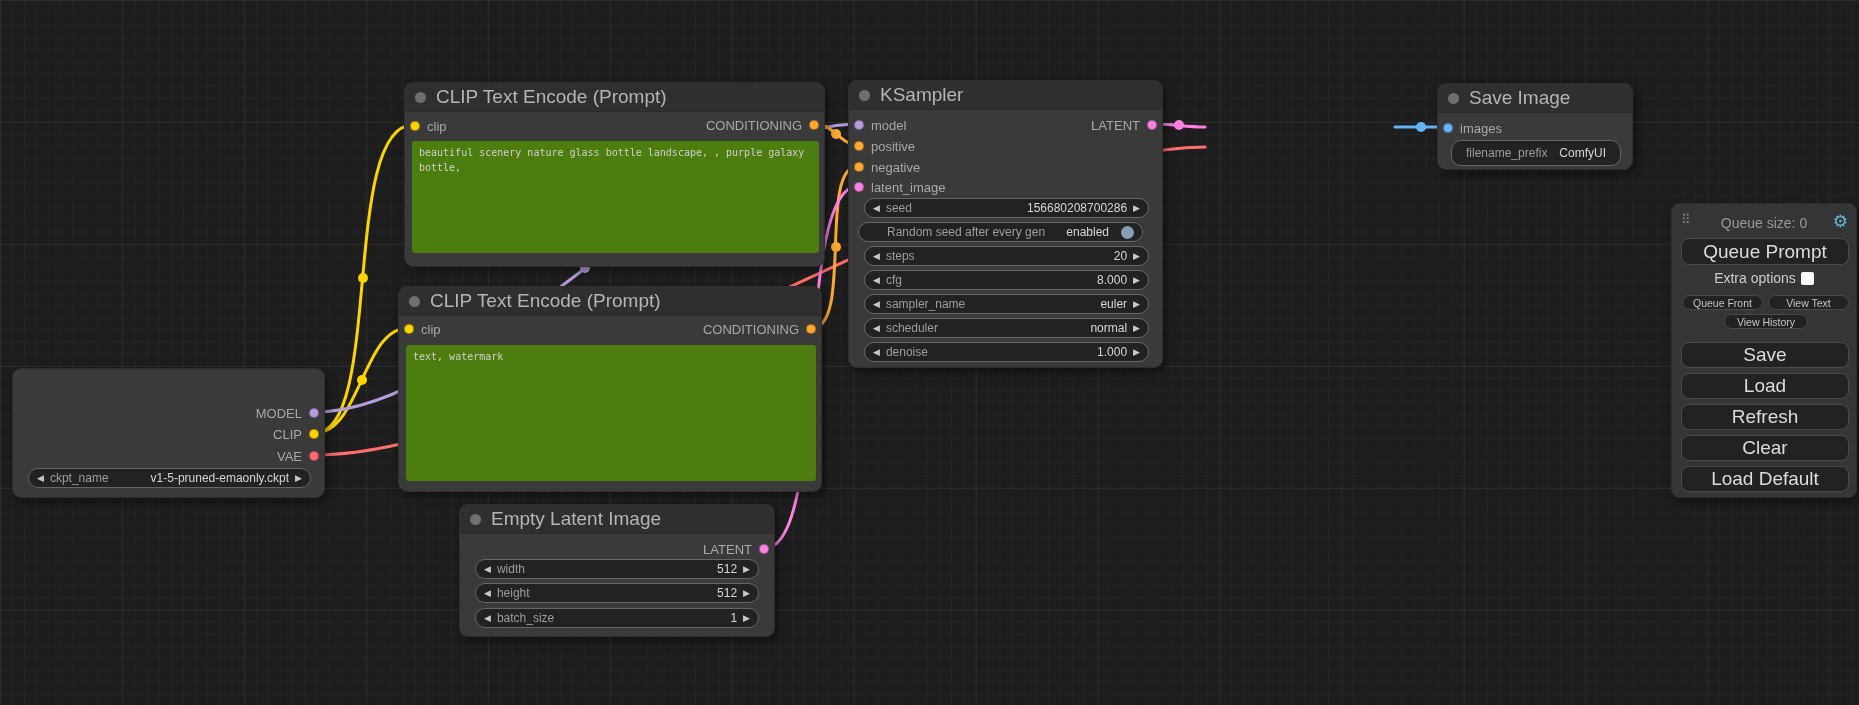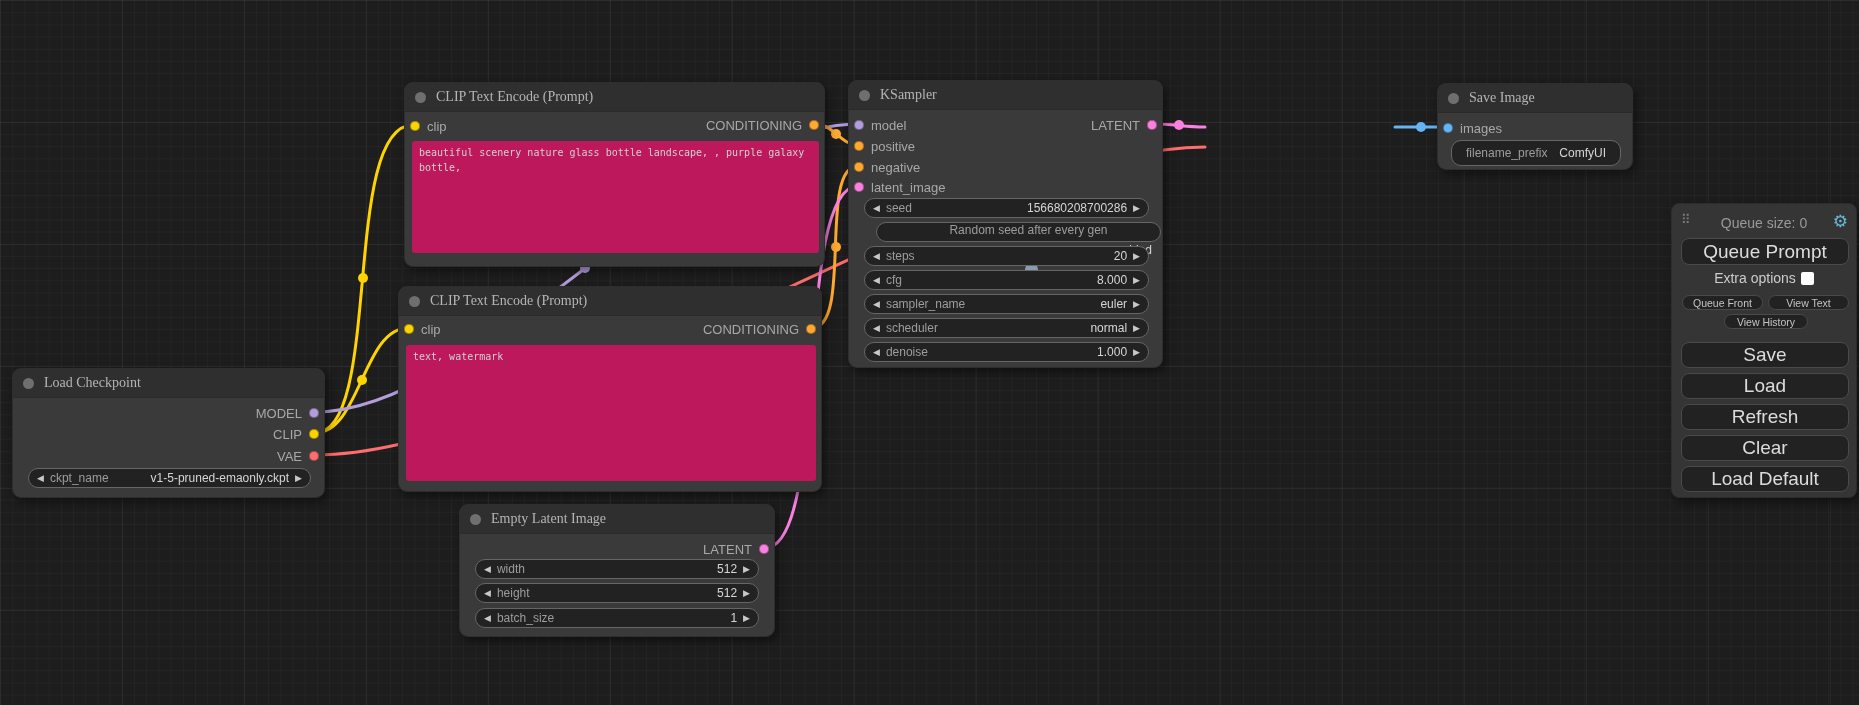--- a/index.html
+++ b/index.html
@@ -16,37 +16,37 @@
   }
   #wires{position:absolute;left:0;top:0;z-index:1;}
   #wires path{fill:none;stroke-width:3;stroke-linecap:round;}
   .node{
     position:absolute;z-index:2;background:#3a3a3a;border:1px solid #2e2e2e;
     border-radius:9px;box-shadow:3px 4px 10px rgba(0,0,0,0.45);box-sizing:border-box;
   }
   .node-title{
     height:28px;background:#2f2f2f;border-radius:8px 8px 0 0;
     display:flex;align-items:center;padding-left:10px;
-    color:#b5b5b5;font-size:14px;border-bottom:1px solid #2a2a2a;font-family:Liberation Serif, serif;
+    color:#b5b5b5;font-size:19px;border-bottom:1px solid #2a2a2a;
   }
   .title-dot{width:11px;height:11px;border-radius:50%;background:#6f6f6f;margin-right:10px;flex:none;}
   .port{position:absolute;display:flex;align-items:center;gap:7px;height:14px;font-size:13px;color:#a8a8a8;}
   .port.in{left:5px;}
   .port.out{right:5px;flex-direction:row-reverse;}
   .port-dot{width:10px;height:10px;border-radius:50%;flex:none;box-shadow:inset 0 0 0 1px rgba(0,0,0,0.35);}
   .widget{
     position:absolute;height:20px;background:#222;border:1px solid #666;border-radius:10px;
     display:flex;align-items:center;box-sizing:border-box;font-size:12px;padding:0 8px;gap:6px;
   }
   .widget .wlabel{color:#9d9d9d;white-space:nowrap;}
   .widget .wvalue{color:#d6d6d6;margin-left:auto;white-space:nowrap;}
   .widget .arrow{color:#c8c8c8;font-size:9px;line-height:1;flex:none;}
   .widget .toggle-dot{width:13px;height:13px;border-radius:50%;flex:none;margin-left:6px;}
   .textbox{
-    position:absolute;background:#be185d;border-radius:3px;color:#d0d0d0;
+    position:absolute;background:#4d7c0f;border-radius:3px;color:#d0d0d0;
     font-family:"DejaVu Sans Mono",monospace;font-size:10px;line-height:1.5;
     padding:4px 7px;box-sizing:border-box;white-space:pre-wrap;word-break:break-word;
   }
   
   #queue-panel{
     position:absolute;z-index:3;left:1671px;top:203px;width:186px;height:295px;
     background:#353535;border:1px solid #2c2c2c;border-radius:8px;
     box-shadow:3px 4px 10px rgba(0,0,0,0.5);box-sizing:border-box;
   }
   .qp-header{position:relative;height:24px;margin-top:7px;display:flex;align-items:center;justify-content:center;}
@@ -113,24 +113,20 @@
       <span>clip</span>
     </div>
     <div class="port out" style="top:35px;">
       <span class="port-dot" style="background: rgb(255, 169, 49);"></span>
       <span>CONDITIONING</span>
     </div>
     <div class="textbox" style="left:7px;top:58px;width:410px;height:136px;">text, watermark</div>
   </div>
 
   <div class="node" style="left:12px;top:368px;width:313px;height:130px;">
-    <div class="node-title">
-      <span class="title-dot"></span>
-      <span>Load Checkpoint</span>
-    </div>
     <div class="port out" style="top:37px;">
       <span class="port-dot" style="background: rgb(179, 157, 219);"></span>
       <span>MODEL</span>
     </div>
     <div class="port out" style="top:58px;">
       <span class="port-dot" style="background: rgb(253, 212, 0);"></span>
       <span>CLIP</span>
     </div>
     <div class="port out" style="top:80px;">
       <span class="port-dot" style="background: rgb(255, 110, 110);"></span>
@@ -197,21 +193,21 @@
     <div class="port out" style="top:37px;">
       <span class="port-dot" style="background: rgb(251, 128, 224);"></span>
       <span>LATENT</span>
     </div>
     <div class="widget" style="left:15px;top:117px;width:285px;">
       <span class="arrow">◀</span>
       <span class="wlabel">seed</span>
       <span class="wvalue">156680208700286</span>
       <span class="arrow">▶</span>
     </div>
-    <div class="widget" style="left:27px;top:141px;width:285px;padding-left:28px;flex-direction:column;">
+    <div class="widget" style="left:9px;top:141px;width:285px;padding-left:28px;">
       <span class="wlabel">Random seed after every gen</span>
       <span class="wvalue">enabled</span>
       <span class="toggle-dot" style="background: rgb(138, 157, 176);"></span>
     </div>
     <div class="widget" style="left:15px;top:165px;width:285px;">
       <span class="arrow">◀</span>
       <span class="wlabel">steps</span>
       <span class="wvalue">20</span>
       <span class="arrow">▶</span>
     </div>

